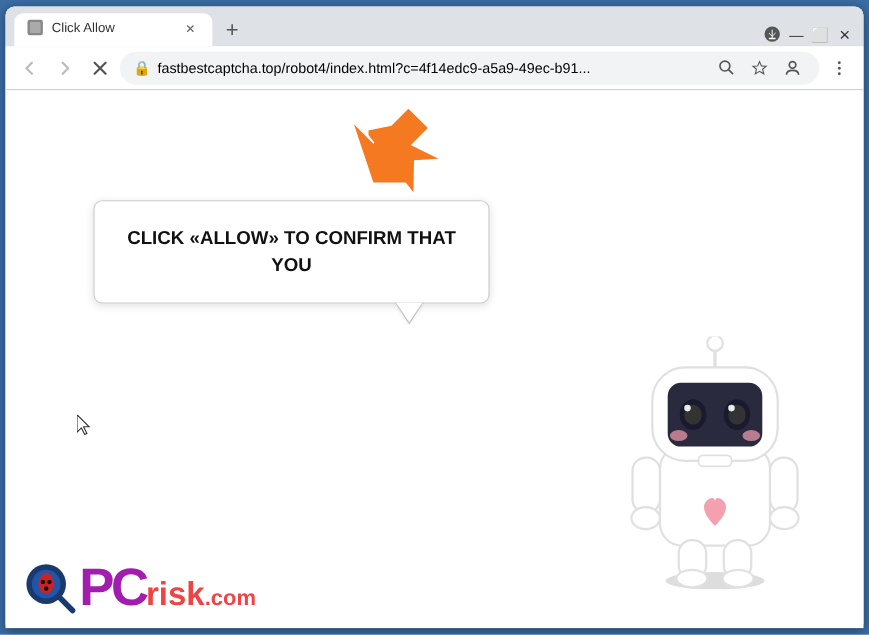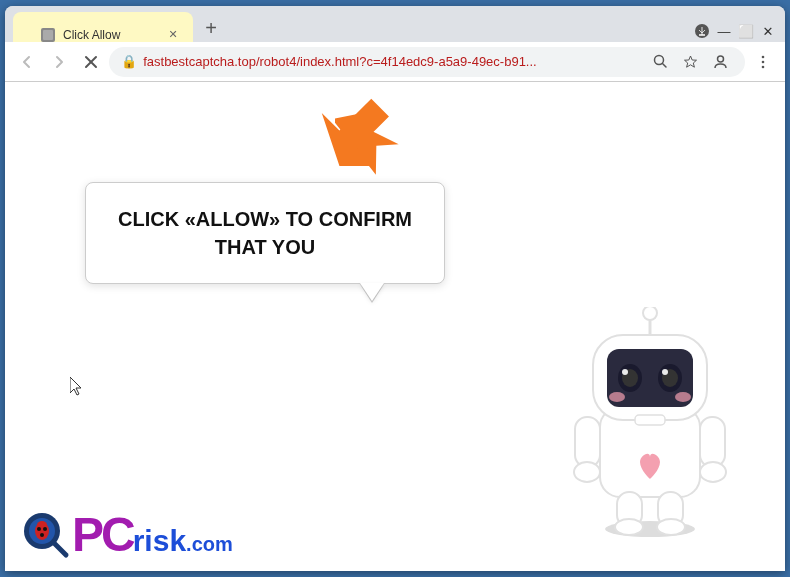--- a/index.html
+++ b/index.html
@@ -27,25 +27,25 @@
     .tab-bar {
       display: flex;
       align-items: flex-end;
       padding: 6px 8px 0 8px;
       background: #dee1e6;
       border-radius: 8px 8px 0 0;
       height: 36px;
     }
 
     .tab-active {
-      background: #fef9c3;
+      background: #ffffff;
       border-radius: 8px 8px 0 0;
-      padding: 6px 12px 0 28px;
-      display: flex;
-      align-items: flex-end;
+      padding: 6px 12px 0 12px;
+      display: flex;
+      align-items: flex-start;
       gap: 8px;
       min-width: 180px;
       height: 30px;
       position: relative;
     }
 
     .tab-favicon {
       width: 14px;
       height: 14px;
       background: #888;
@@ -130,21 +130,21 @@
       height: 30px;
     }
 
     .lock-icon {
       color: #555;
       font-size: 13px;
     }
 
     .address-text {
       font-size: 13px;
-      color: #b91c1c;
+      color: #000000;
       flex: 1;
       white-space: nowrap;
       overflow: hidden;
       text-overflow: ellipsis;
     }
 
     .address-icons {
       display: flex;
       align-items: center;
       gap: 4px;
@@ -199,21 +199,21 @@
       content: '';
       position: absolute;
       bottom: -20px;
       right: 59px;
       border-left: 13px solid transparent;
       border-right: 13px solid transparent;
       border-top: 20px solid #ccc;
     }
 
     .bubble-text {
-      font-size: 20px;
+      font-size: 17px;
       font-weight: 900;
       text-align: center;
       color: #111;
       line-height: 1.4;
       text-transform: uppercase;
       font-family: Arial, sans-serif;
     }
 
     
     .robot-container {
@@ -413,18 +413,18 @@
         <ellipse cx="22" cy="22" rx="7" ry="9" fill="#cc2222"></ellipse>
         <ellipse cx="22" cy="16" rx="5" ry="4" fill="#cc2222"></ellipse>
 
         <circle cx="19" cy="20" r="2" fill="#111"></circle>
         <circle cx="25" cy="20" r="2" fill="#111"></circle>
         <circle cx="22" cy="26" r="2" fill="#111"></circle>
 
         <line x1="34" y1="34" x2="46" y2="46" stroke="#1a3a6e" stroke-width="5" stroke-linecap="round"></line>
       </svg>
       <div>
-        <span style="font-size:48px; font-weight:900; color:#a21caf; font-family:Arial,sans-serif; letter-spacing:-3px; line-height:1;">PC</span><span style="font-size:30px; font-weight:700; color:#1d4ed8; font-family:Arial,sans-serif; line-height:1;"><span>risk</span><span style="font-size:20px;">.com</span></span>
+        <span style="font-size:48px; font-weight:900; color:#a21caf; font-family:Arial,sans-serif; letter-spacing:-3px; line-height:1;">PC</span><span style="font-size:30px; font-weight:700; color:#ef4444; font-family:Arial,sans-serif; line-height:1;"><span>risk</span><span style="font-size:20px;">.com</span></span>
       </div>
     </div>
 
   </div>
 </div>
 
 </body></html>

